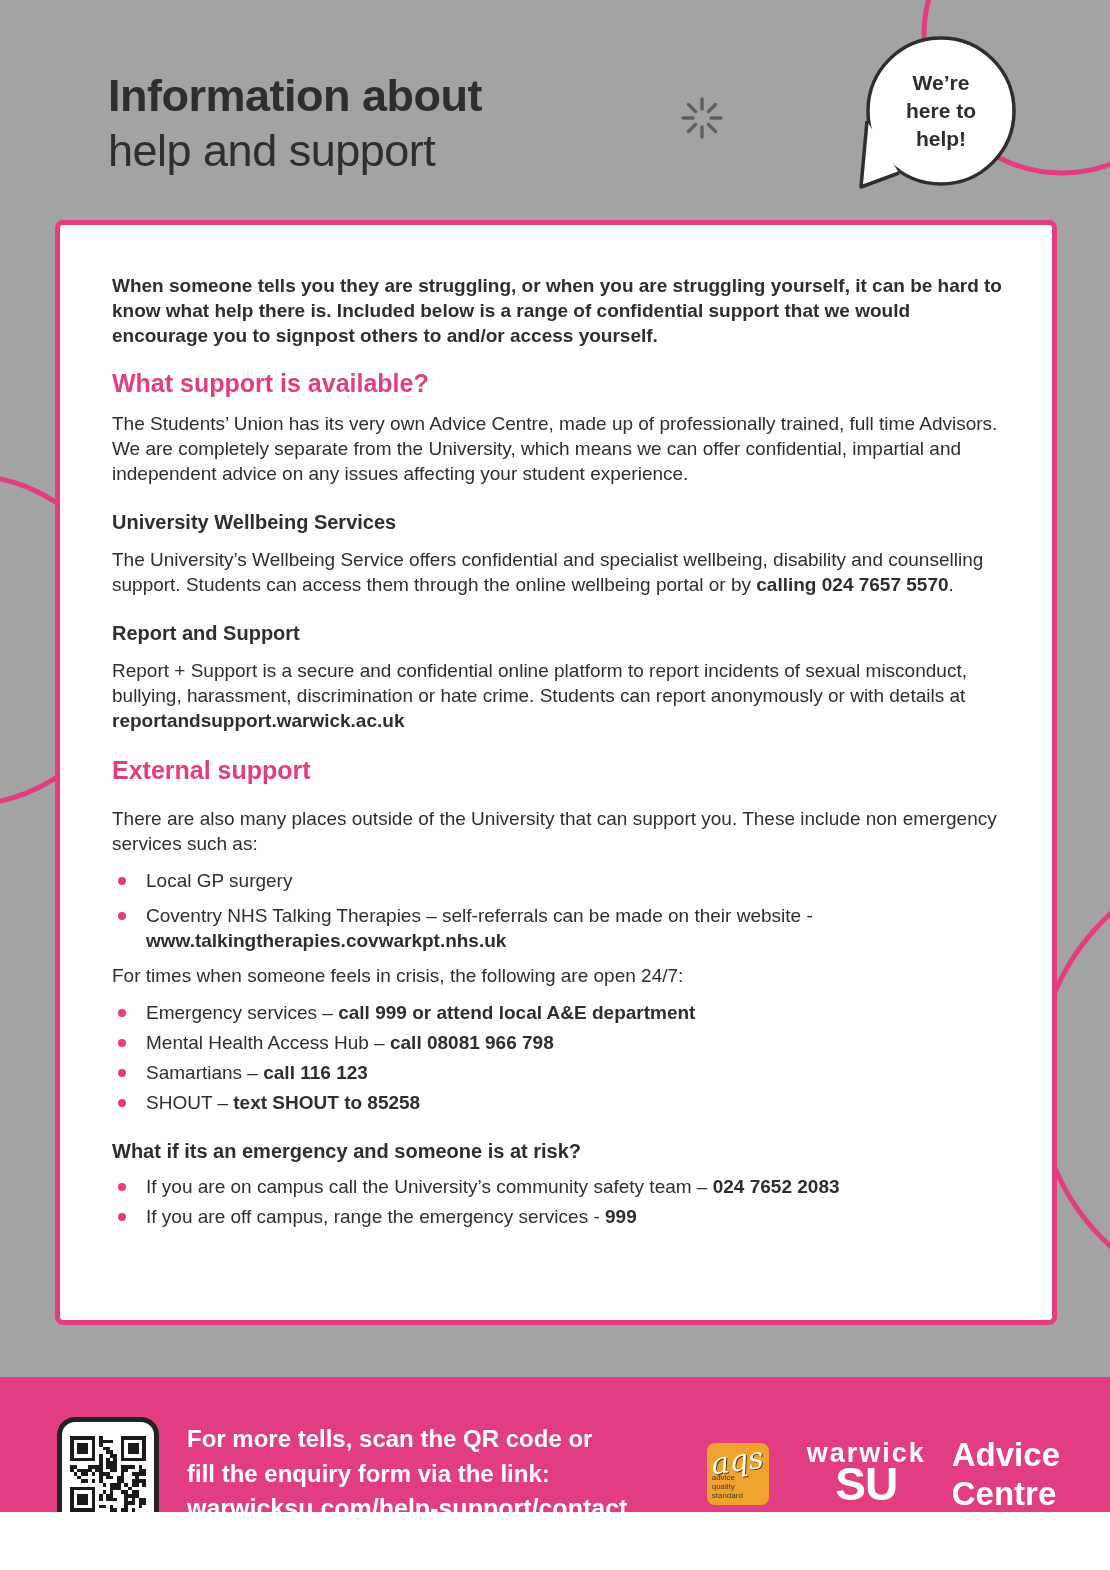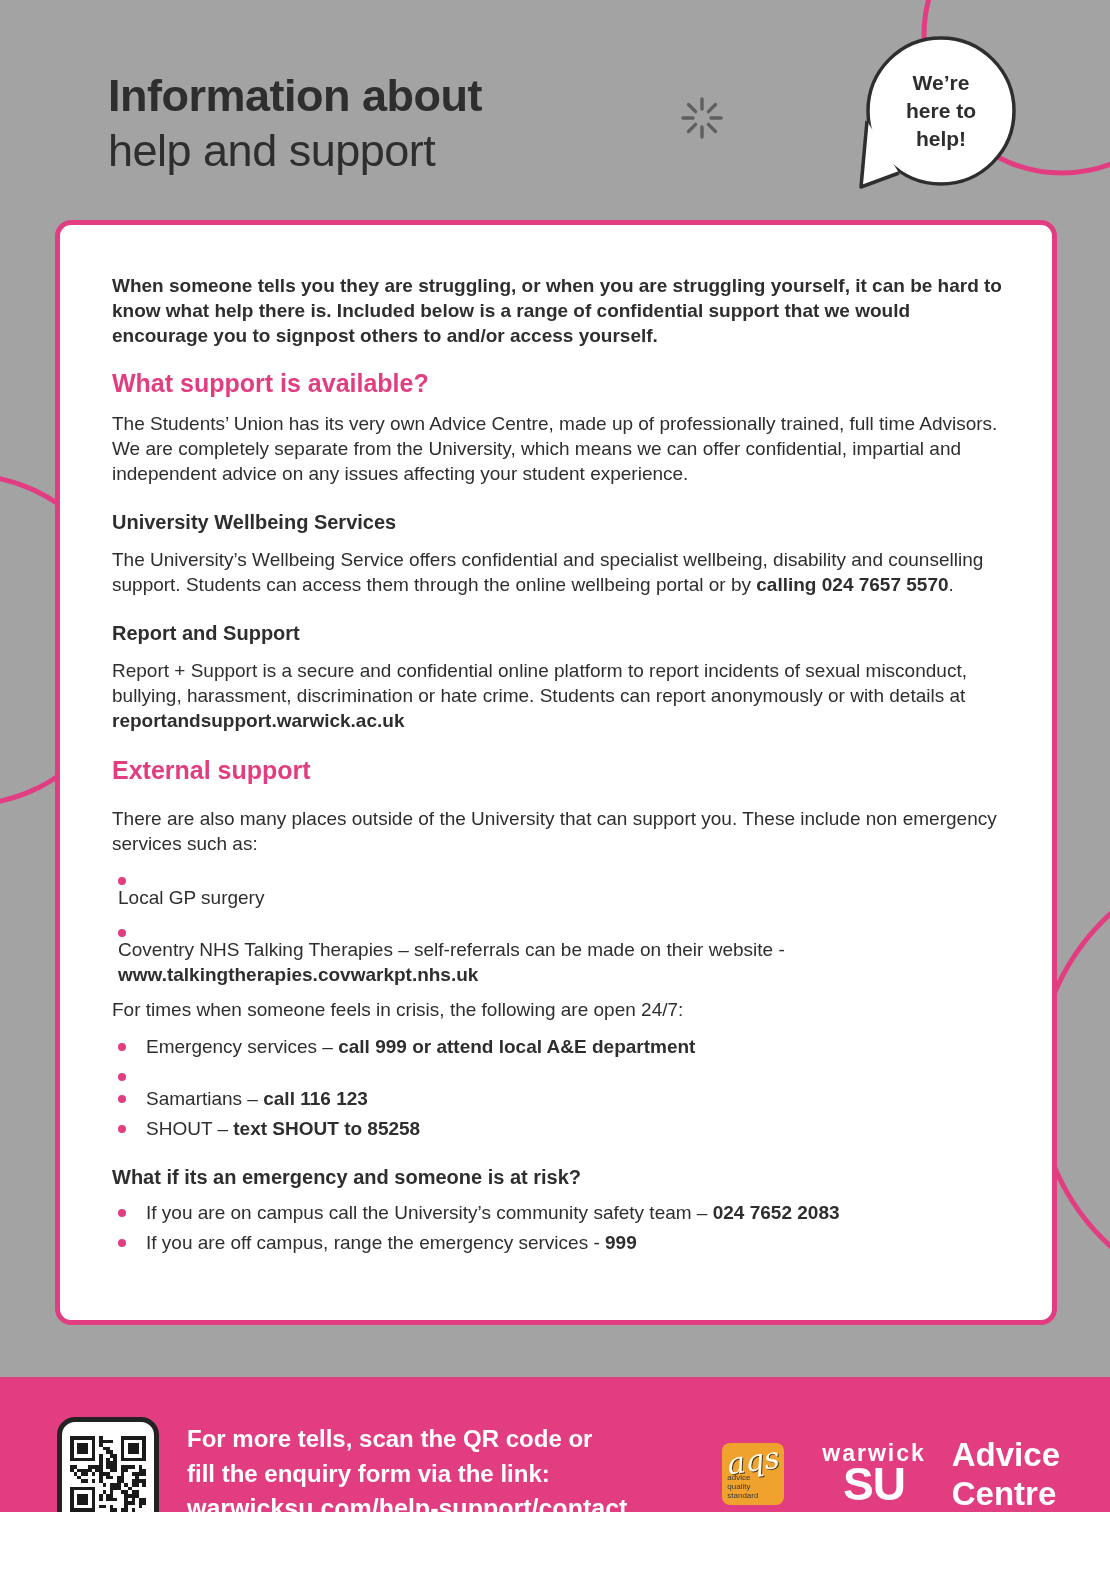--- a/index.html
+++ b/index.html
@@ -11,50 +11,50 @@
   
   .hdr{position:absolute;left:0;top:0;width:1110px;height:220px;z-index:2;}
   .title{position:absolute;left:108px;top:68px;font-size:45px;line-height:55px;letter-spacing:-0.5px;}
   .title .t1{font-weight:bold;}
   .title .t2{font-weight:normal;}
   .spinner{position:absolute;left:678px;top:94px;}
   .bubble{position:absolute;left:856px;top:28px;}
   .bubble text{font-family:"Liberation Sans",sans-serif;font-weight:bold;font-size:21px;fill:#2e2e2e;text-anchor:middle;}
   
   .card{position:absolute;left:55px;top:220px;width:1002px;height:1105px;box-sizing:border-box;
-        background:#ffffff;border:5px solid #E23D81;border-radius:16px;z-index:1;
+        background:#ffffff;border:5px solid #E23D81;border-radius:8px;z-index:1;
         padding:48px 46px 0 52px;overflow:hidden;}
   .card p{margin:0;font-size:19px;line-height:25px;}
   .intro{font-size:19.5px;font-weight:bold;line-height:25px;}
   h2.pinkhead{margin:20px 0 0;font-size:25px;line-height:31px;color:#E23D81;font-weight:bold;}
   h2.exthead{margin-top:22px;}
   h3.subhead{margin:24px 0 0;font-size:20px;line-height:25px;font-weight:bold;}
   p.body{margin-top:12px;}
   p.extintro{margin-top:20px;}
   p.crisisintro{margin-top:8px;}
   ul.bullets{list-style:none;margin:12px 0 0;padding:0;}
   ul.bullets li{display:flex;align-items:flex-start;padding-left:6px;margin:0 0 5px;}
-  ul.bullets.wide li{margin-bottom:10px;flex-direction:column;}
+  ul.bullets.wide li{margin-bottom:10px;}
   .dot{flex:0 0 auto;width:8px;height:8px;border-radius:50%;background:#E23D81;margin:9px 20px 0 0;}
   .btext{font-size:19px;line-height:25px;}
   strong{font-weight:bold;}
   
   .footer{position:absolute;left:0;top:1377px;width:1110px;height:193px;background:#E23D81;z-index:1;
           display:flex;align-items:center;padding:0 50px 0 57px;box-sizing:border-box;color:#ffffff;}
   .qrbox{flex:0 0 auto;width:92px;height:104px;background:#ffffff;border:5px solid #232323;border-radius:18px;
          display:flex;align-items:center;justify-content:center;}
   .ftext{margin-left:28px;font-size:24px;line-height:35px;font-weight:bold;}
   .flink{font-size:25px;}
   .flogos{margin-left:auto;display:flex;align-items:center;}
   .aqs{position:relative;width:62px;height:62px;background:#F0A22E;border-radius:8px;flex:0 0 auto;}
   .aqs-script{position:absolute;right:5px;top:0px;font-family:"DejaVu Serif",serif;font-style:italic;
               font-size:30px;color:#fffdf6;text-shadow:1px 1px 0 #4a3a12;transform:rotate(-8deg);}
   .aqs-sub{position:absolute;left:5px;bottom:5px;font-size:8px;line-height:9px;color:#3a3a3a;}
   .sulogo{margin-left:38px;text-align:center;}
-  .su-word{font-size:23px;font-weight:bold;letter-spacing:2px;line-height:20px;}
+  .su-word{font-size:27px;font-weight:bold;letter-spacing:2px;line-height:20px;}
   .su-mark{font-size:46px;font-weight:bold;line-height:42px;letter-spacing:-1px;}
   .acname{margin-left:26px;font-size:33px;line-height:39px;font-weight:bold;text-align:left;}
 </style>
 </head>
 <body>
 
 <div class="page">
 
   <svg class="deco" width="1110" height="1570" viewBox="0 0 1110 1570">
     <g fill="none" stroke="#E23D81" stroke-width="5">
@@ -121,20 +121,21 @@
 
     <p class="crisisintro">For times when someone feels in crisis, the following are open 24/7:</p>
 
     <ul class="bullets">
       <li>
           <span class="dot"></span>
           <span class="btext"><span>Emergency services – </span><strong>call 999 or attend local A&amp;E department</strong></span>
         </li>
       <li>
           <span class="dot"></span>
+          <span class="btext"><span>Mental Health Access Hub – </span><strong>call 08081 966 798</strong></span>
         </li>
       <li>
           <span class="dot"></span>
           <span class="btext"><span>Samartians – </span><strong>call 116 123</strong></span>
         </li>
       <li>
           <span class="dot"></span>
           <span class="btext"><span>SHOUT – </span><strong>text SHOUT to 85258</strong></span>
         </li>
     </ul>

